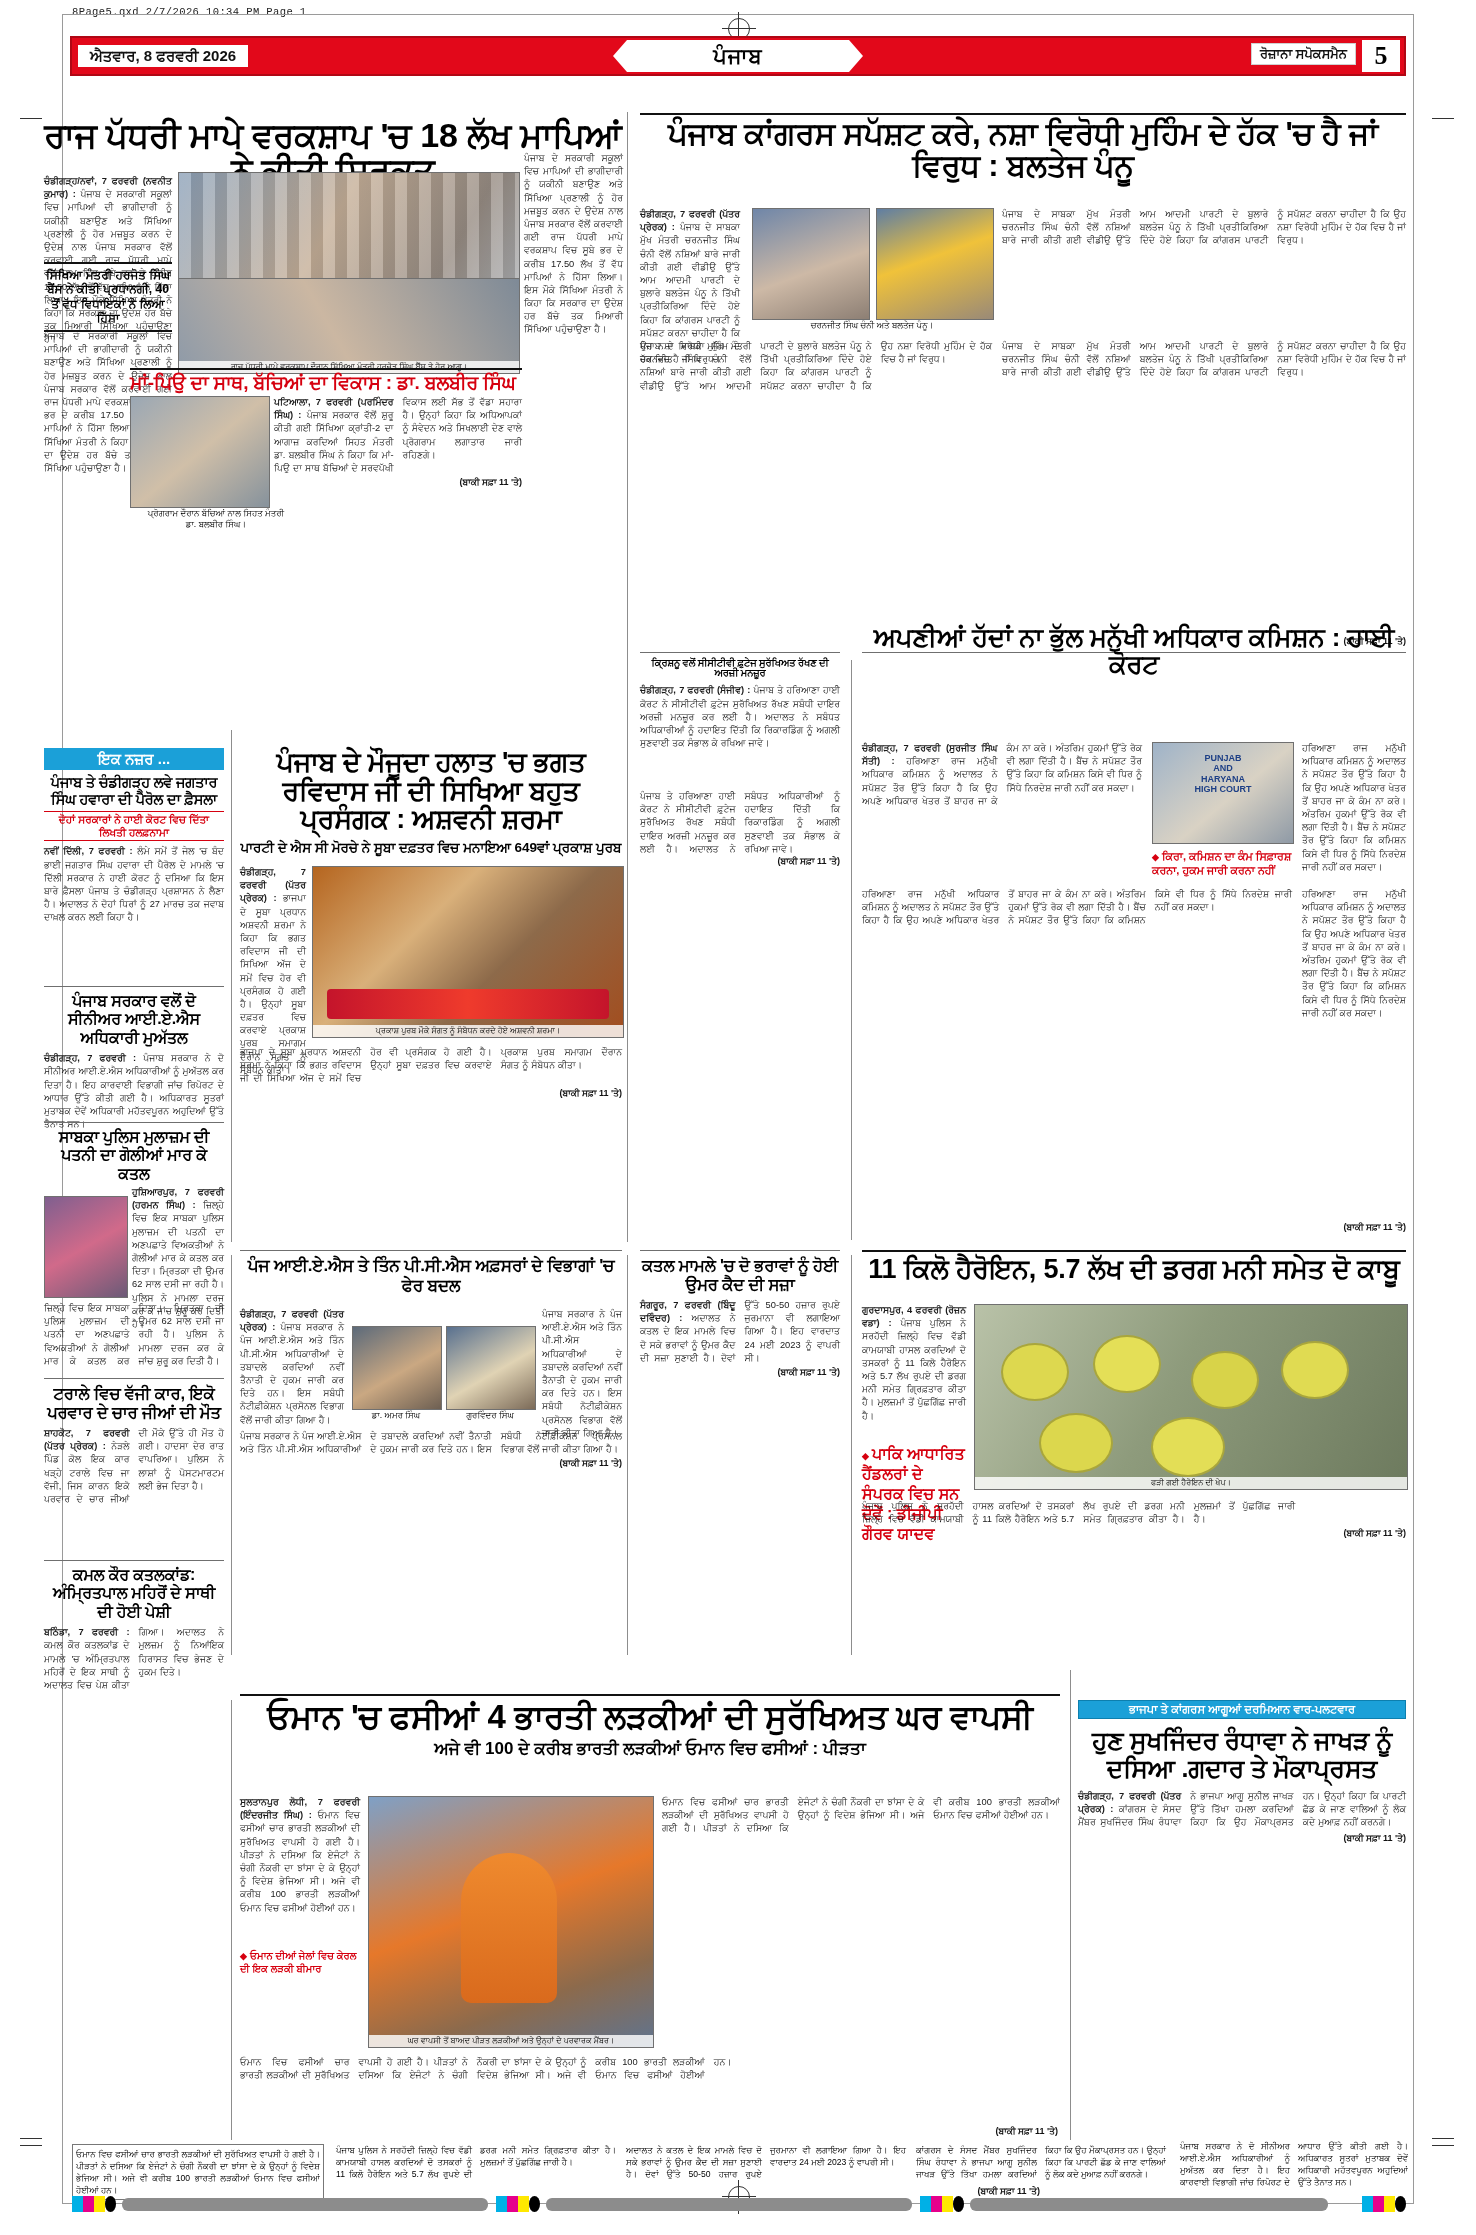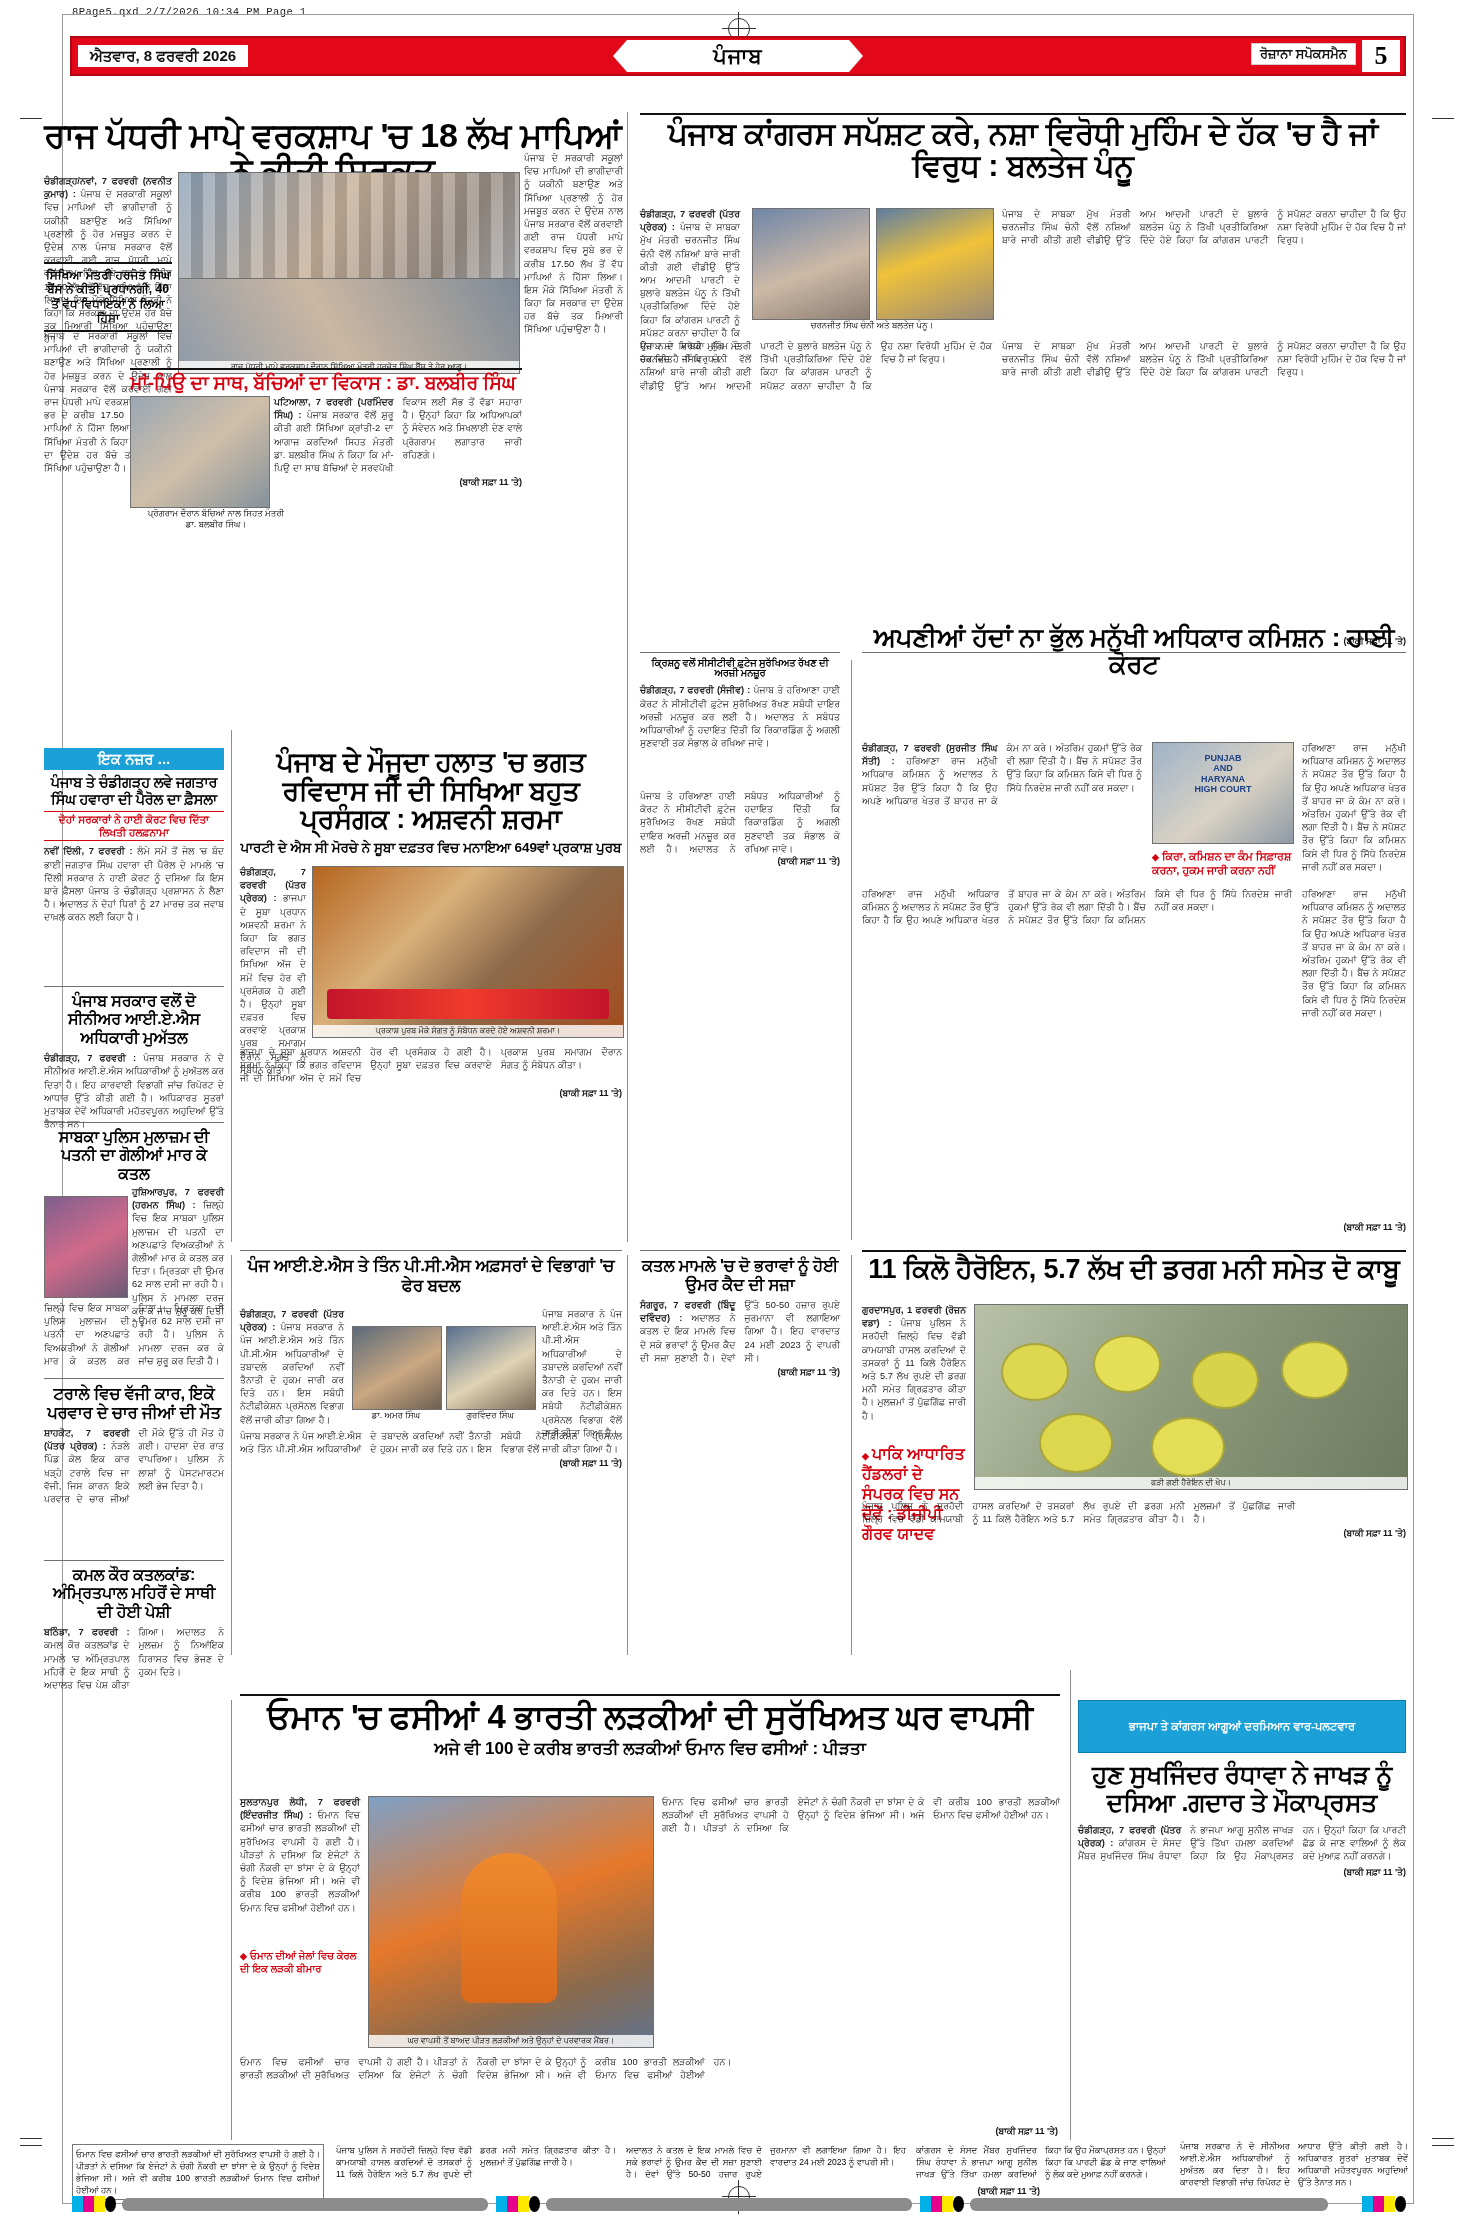--- a/index.html
+++ b/index.html
@@ -314,21 +314,21 @@
     </div>
     <div class="contd red" style="margin-top:2px;">(ਬਾਕੀ ਸਫ਼ਾ 11 'ਤੇ)</div>
   </div>
 
   <div class="hrule2" style="left:862px;top:1250px;width:544px;"></div>
   <div style="position:absolute;left:862px;top:1256px;width:544px;">
     <div class="hl" style="font-size:27px;text-align:center;">11 ਕਿਲੋ ਹੈਰੋਇਨ, 5.7 ਲੱਖ ਦੀ ਡਰਗ ਮਨੀ ਸਮੇਤ ਦੋ ਕਾਬੂ</div>
   </div>
   <div style="position:absolute;left:862px;top:1304px;width:104px;">
     <div class="body">
-      <span class="dl">ਗੁਰਦਾਸਪੁਰ, 1 ਫਰਵਰੀ (ਰੋਜ਼ਨ ਵਡਾ) :</span>
+      <span class="dl">ਗੁਰਦਾਸਪੁਰ, 4 ਫਰਵਰੀ (ਰੋਜ਼ਨ ਵਡਾ) :</span>
       <span>ਪੰਜਾਬ ਪੁਲਿਸ ਨੇ ਸਰਹੱਦੀ ਜ਼ਿਲ੍ਹੇ ਵਿਚ ਵੱਡੀ ਕਾਮਯਾਬੀ ਹਾਸਲ ਕਰਦਿਆਂ ਦੋ ਤਸਕਰਾਂ ਨੂੰ 11 ਕਿਲੋ ਹੈਰੋਇਨ ਅਤੇ 5.7 ਲੱਖ ਰੁਪਏ ਦੀ ਡਰਗ ਮਨੀ ਸਮੇਤ ਗ੍ਰਿਫ਼ਤਾਰ ਕੀਤਾ ਹੈ। ਮੁਲਜ਼ਮਾਂ ਤੋਂ ਪੁੱਛਗਿੱਛ ਜਾਰੀ ਹੈ।</span>
     </div>
   </div>
   <div class="photo" style="left:974px;top:1304px;width:432px;height:184px;position:absolute;background:linear-gradient(120deg,#b9c2a8,#8e9b7c 45%,#6d7a5e);">
     <div style="position:absolute;left:26px;top:38px;width:64px;height:54px;background:#ddd84f;border-radius:50%;border:2px solid #a9a63c;"></div>
     <div style="position:absolute;left:118px;top:30px;width:64px;height:54px;background:#e4df57;border-radius:50%;border:2px solid #a9a63c;"></div>
     <div style="position:absolute;left:216px;top:46px;width:64px;height:54px;background:#d8d349;border-radius:50%;border:2px solid #a9a63c;"></div>
     <div style="position:absolute;left:306px;top:36px;width:64px;height:54px;background:#e0db52;border-radius:50%;border:2px solid #a9a63c;"></div>
     <div style="position:absolute;left:64px;top:108px;width:70px;height:56px;background:#dcd74d;border-radius:50%;border:2px solid #a9a63c;"></div>
     <div style="position:absolute;left:176px;top:112px;width:70px;height:56px;background:#e3de56;border-radius:50%;border:2px solid #a9a63c;"></div>
@@ -358,21 +358,21 @@
   <div class="bullet-red" style="position:absolute;left:240px;top:1950px;width:120px;font-size:10px;">ਓਮਾਨ ਦੀਆਂ ਜੇਲਾਂ ਵਿਚ ਕੇਰਲ ਦੀ ਇਕ ਲੜਕੀ ਬੀਮਾਰ</div>
   <div style="position:absolute;left:662px;top:1796px;width:398px;">
     <div class="body j3">ਓਮਾਨ ਵਿਚ ਫਸੀਆਂ ਚਾਰ ਭਾਰਤੀ ਲੜਕੀਆਂ ਦੀ ਸੁਰੱਖਿਅਤ ਵਾਪਸੀ ਹੋ ਗਈ ਹੈ। ਪੀੜਤਾਂ ਨੇ ਦਸਿਆ ਕਿ ਏਜੰਟਾਂ ਨੇ ਚੰਗੀ ਨੌਕਰੀ ਦਾ ਝਾਂਸਾ ਦੇ ਕੇ ਉਨ੍ਹਾਂ ਨੂੰ ਵਿਦੇਸ਼ ਭੇਜਿਆ ਸੀ। ਅਜੇ ਵੀ ਕਰੀਬ 100 ਭਾਰਤੀ ਲੜਕੀਆਂ ਓਮਾਨ ਵਿਚ ਫਸੀਆਂ ਹੋਈਆਂ ਹਨ।</div>
   </div>
   <div style="position:absolute;left:240px;top:2056px;width:820px;">
     <div class="body" style="column-count:7;column-gap:9px;">ਓਮਾਨ ਵਿਚ ਫਸੀਆਂ ਚਾਰ ਭਾਰਤੀ ਲੜਕੀਆਂ ਦੀ ਸੁਰੱਖਿਅਤ ਵਾਪਸੀ ਹੋ ਗਈ ਹੈ। ਪੀੜਤਾਂ ਨੇ ਦਸਿਆ ਕਿ ਏਜੰਟਾਂ ਨੇ ਚੰਗੀ ਨੌਕਰੀ ਦਾ ਝਾਂਸਾ ਦੇ ਕੇ ਉਨ੍ਹਾਂ ਨੂੰ ਵਿਦੇਸ਼ ਭੇਜਿਆ ਸੀ। ਅਜੇ ਵੀ ਕਰੀਬ 100 ਭਾਰਤੀ ਲੜਕੀਆਂ ਓਮਾਨ ਵਿਚ ਫਸੀਆਂ ਹੋਈਆਂ ਹਨ।</div>
   </div>
   <div class="contd red" style="position:absolute;left:940px;top:2126px;width:118px;">(ਬਾਕੀ ਸਫ਼ਾ 11 'ਤੇ)</div>
 
   <div style="position:absolute;left:1078px;top:1700px;width:328px;">
-    <div style="background:#1ba0d8;color:#fff;text-align:center;font-size:11.5px;font-weight:bold;padding:19px 0;border:1px solid #0d7fae;">
+    <div style="background:#1ba0d8;color:#fff;text-align:center;font-size:11.5px;font-weight:bold;padding:2px 0;border:1px solid #0d7fae;">
       <span>ਭਾਜਪਾ ਤੇ ਕਾਂਗਰਸ ਆਗੂਆਂ ਦਰਮਿਆਨ ਵਾਰ-ਪਲਟਵਾਰ</span>
     </div>
     <div class="hl" style="font-size:25px;text-align:center;margin-top:8px;line-height:1.1;">ਹੁਣ ਸੁਖਜਿੰਦਰ ਰੰਧਾਵਾ ਨੇ ਜਾਖੜ ਨੂੰ ਦਸਿਆ .ਗਦਾਰ ਤੇ ਮੌਕਾਪ੍ਰਸਤ</div>
     <div class="body j3" style="margin-top:8px;">
       <span class="dl">ਚੰਡੀਗੜ੍ਹ, 7 ਫਰਵਰੀ (ਪੱਤਰ ਪ੍ਰੇਰਕ) :</span>
       <span>ਕਾਂਗਰਸ ਦੇ ਸੰਸਦ ਮੈਂਬਰ ਸੁਖਜਿੰਦਰ ਸਿੰਘ ਰੰਧਾਵਾ ਨੇ ਭਾਜਪਾ ਆਗੂ ਸੁਨੀਲ ਜਾਖੜ ਉੱਤੇ ਤਿੱਖਾ ਹਮਲਾ ਕਰਦਿਆਂ ਕਿਹਾ ਕਿ ਉਹ ਮੌਕਾਪ੍ਰਸਤ ਹਨ। ਉਨ੍ਹਾਂ ਕਿਹਾ ਕਿ ਪਾਰਟੀ ਛੱਡ ਕੇ ਜਾਣ ਵਾਲਿਆਂ ਨੂੰ ਲੋਕ ਕਦੇ ਮੁਆਫ਼ ਨਹੀਂ ਕਰਨਗੇ।</span>
     </div>
     <div class="contd red" style="margin-top:3px;">(ਬਾਕੀ ਸਫ਼ਾ 11 'ਤੇ)</div>
   </div>
 

